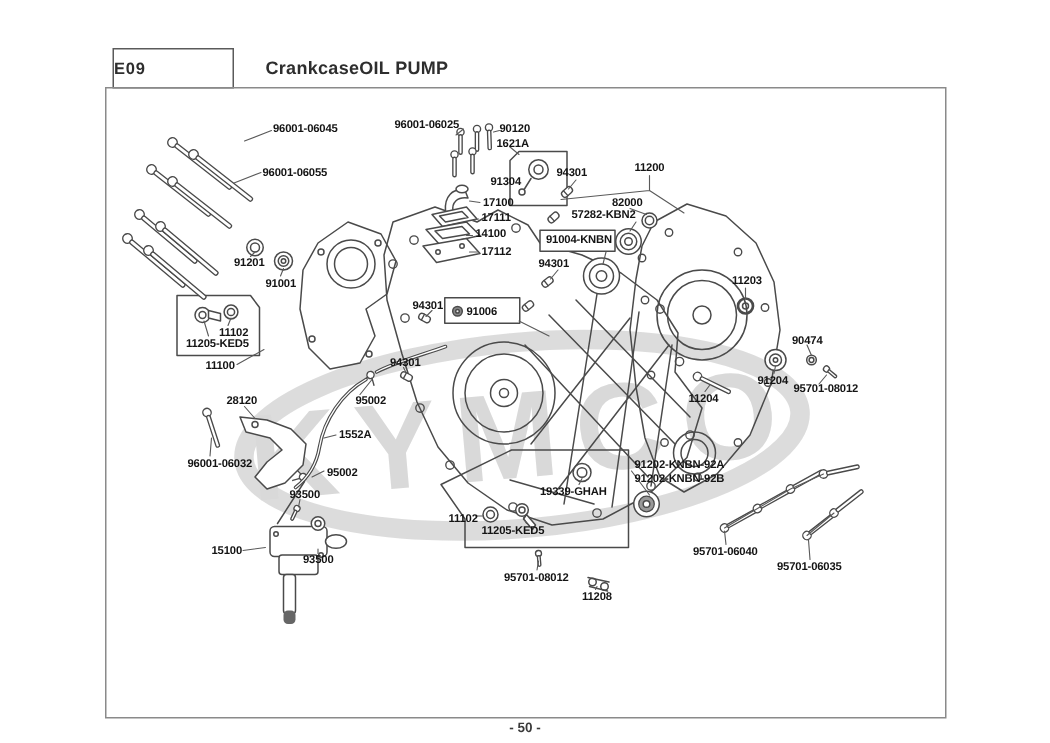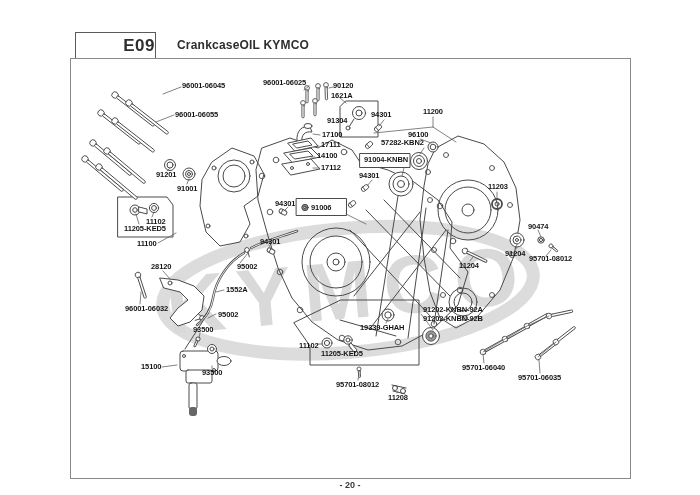--- a/index.html
+++ b/index.html
@@ -1,39 +1,39 @@
 <!DOCTYPE html>
 <html><head>
 <meta charset="utf-8">
 <style>
   html,body{margin:0;padding:0;background:#fff;}
   .page{position:relative;width:700px;height:495px;background:#fff;
         font-family:"Liberation Sans",sans-serif;overflow:hidden;}
   .frame{position:absolute;left:70px;top:58px;width:559px;height:419px;
          border:1px solid #8a8a8a;}
   .code-box{position:absolute;left:75px;top:32px;width:79px;height:25px;
-            border:1px solid #5a5a5a;display:flex;align-items:center;justify-content:flex-end;
-            font-weight:bold;font-size:17px;color:#2e2e2e;letter-spacing:.5px;}
+            border:1px solid #5a5a5a;display:flex;align-items:center;justify-content:flex-start;
+            font-weight:bold;font-size:11px;color:#2e2e2e;letter-spacing:.5px;}
   .title{position:absolute;left:177px;top:32px;height:25px;display:flex;align-items:center;
          font-weight:bold;font-size:12px;color:#2e2e2e;letter-spacing:.2px;}
   .footer{position:absolute;left:0;top:480px;width:700px;text-align:center;
           font-size:9px;font-weight:bold;color:#3a3a3a;}
   .diagram-svg{position:absolute;left:0;top:0;}
   .lbl{position:absolute;font-size:7.5px;font-weight:bold;color:#141414;
        white-space:nowrap;line-height:1;letter-spacing:-0.1px;text-align:center;}
 </style>
 </head>
 <body>
 
 <div class="page">
 
   <div class="code-box">
     <span>E09</span>
   </div>
-  <div class="title">CrankcaseOIL KYMCO</div>
+  <div class="title">CrankcaseOIL PUMP</div>
   <div class="frame"></div>
 
   <svg class="diagram-svg" width="700" height="495" viewBox="0 0 700 495">
     <defs>
       <g id="boltL">
           <circle r="3.2"></circle>
           <rect x="2.5" y="-1.4" width="47" height="2.8" rx="1.2"></rect>
         </g>
       <g id="boltM">
           <circle r="2.8"></circle>
@@ -277,21 +277,21 @@
     <div class="lbl" style="left:263px;top:79px">96001-06025</div>
     <div class="lbl" style="left:333px;top:82px">90120</div>
     <div class="lbl" style="left:331px;top:92px">1621A</div>
     <div class="lbl" style="left:327px;top:117px">91304</div>
     <div class="lbl" style="left:322px;top:131px">17100</div>
     <div class="lbl" style="left:321px;top:141px">17111</div>
     <div class="lbl" style="left:317px;top:152px">14100</div>
     <div class="lbl" style="left:321px;top:164px">17112</div>
     <div class="lbl" style="left:371px;top:111px">94301</div>
     <div class="lbl" style="left:423px;top:108px">11200</div>
-    <div class="lbl" style="left:408px;top:131px">96100</div>
+    <div class="lbl" style="left:408px;top:131px">82000</div>
     <div class="lbl" style="left:381px;top:139px">57282-KBN2</div>
     <div class="lbl" style="left:364px;top:156px">91004-KNBN</div>
     <div class="lbl" style="left:359px;top:172px">94301</div>
     <div class="lbl" style="left:488px;top:183px">11203</div>
     <div class="lbl" style="left:156px;top:171px">91201</div>
     <div class="lbl" style="left:177px;top:185px">91001</div>
     <div class="lbl" style="left:275px;top:200px">94301</div>
     <div class="lbl" style="left:311px;top:204px">91006</div>
     <div class="lbl" style="left:260px;top:238px">94301</div>
     <div class="lbl" style="left:237px;top:263px">95002</div>
@@ -313,14 +313,14 @@
     <div class="lbl" style="left:423px;top:306px">91202-KNBN-92A</div>
     <div class="lbl" style="left:423px;top:315px">91202-KNBN-92B</div>
     <div class="lbl" style="left:299px;top:342px">11102</div>
     <div class="lbl" style="left:321px;top:350px">11205-KED5</div>
     <div class="lbl" style="left:336px;top:381px">95701-08012</div>
     <div class="lbl" style="left:388px;top:394px">11208</div>
     <div class="lbl" style="left:462px;top:364px">95701-06040</div>
     <div class="lbl" style="left:518px;top:374px">95701-06035</div>
   </div>
 
-  <div class="footer">- 20 -</div>
+  <div class="footer">- 50 -</div>
 </div>
 
 </body></html>

